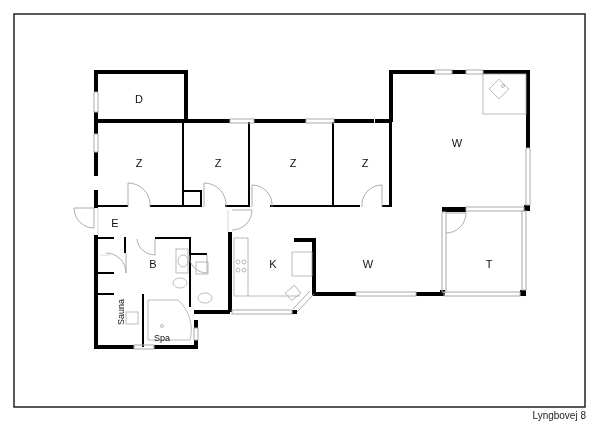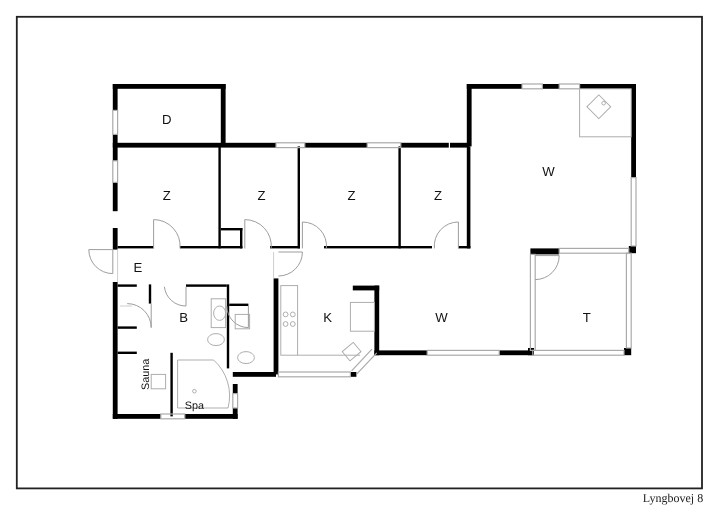--- a/index.html
+++ b/index.html
@@ -1,18 +1,18 @@
 <!DOCTYPE html>
 <html><head>
 <meta charset="utf-8">
 <style>
   html,body{margin:0;padding:0;background:#ffffff;}
   body{width:600px;height:424px;position:relative;overflow:hidden;font-family:"Liberation Sans",sans-serif;}
   #plan{position:absolute;left:0;top:0;}
-  .caption{position:absolute;right:14px;top:410px;font-size:10px;color:#222;font-family:Liberation Serif, serif;}
+  .caption{position:absolute;right:14px;top:410px;font-size:10px;color:#222;font-family:Liberation Sans, sans-serif;}
   .lbl{font-family:"Liberation Sans",sans-serif;font-size:11px;fill:#111;text-anchor:middle;}
   .lbl-s{font-family:"Liberation Sans",sans-serif;font-size:9px;fill:#111;text-anchor:middle;}
 </style>
 </head>
 <body>
 
 <svg id="plan" width="600" height="424" viewBox="0 0 600 424" xmlns="http://www.w3.org/2000/svg">
 
   <rect x="14" y="14" width="571" height="393" fill="none" stroke="#222" stroke-width="1.5"></rect>
 

